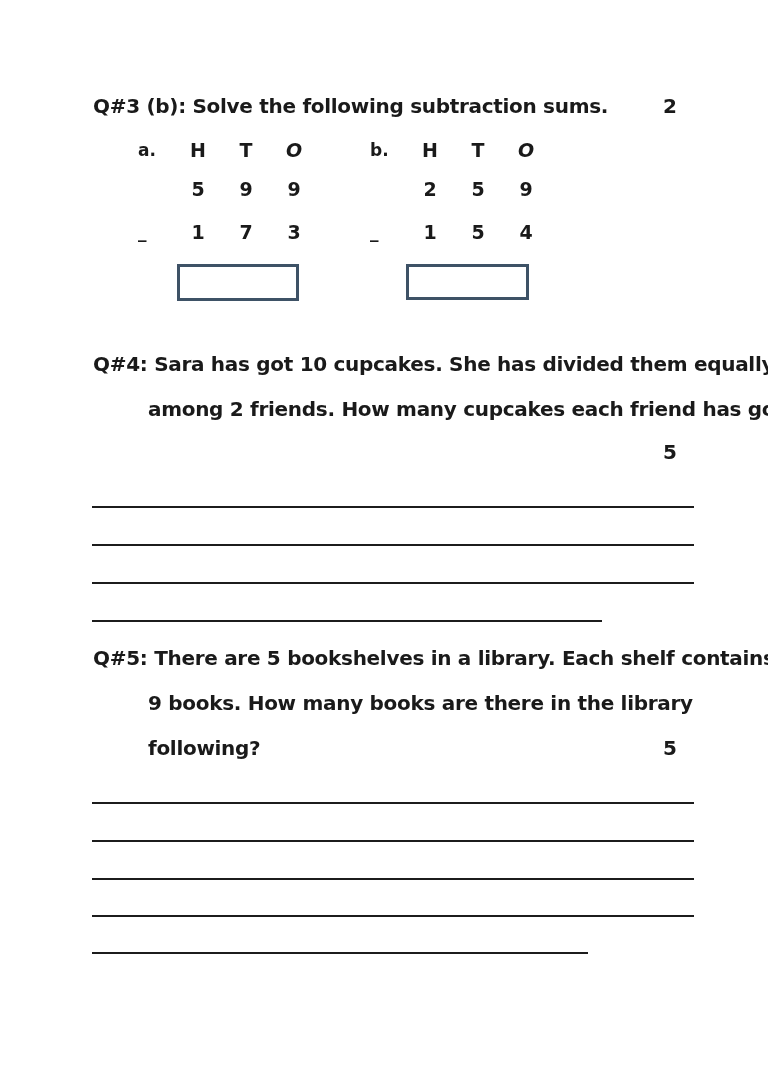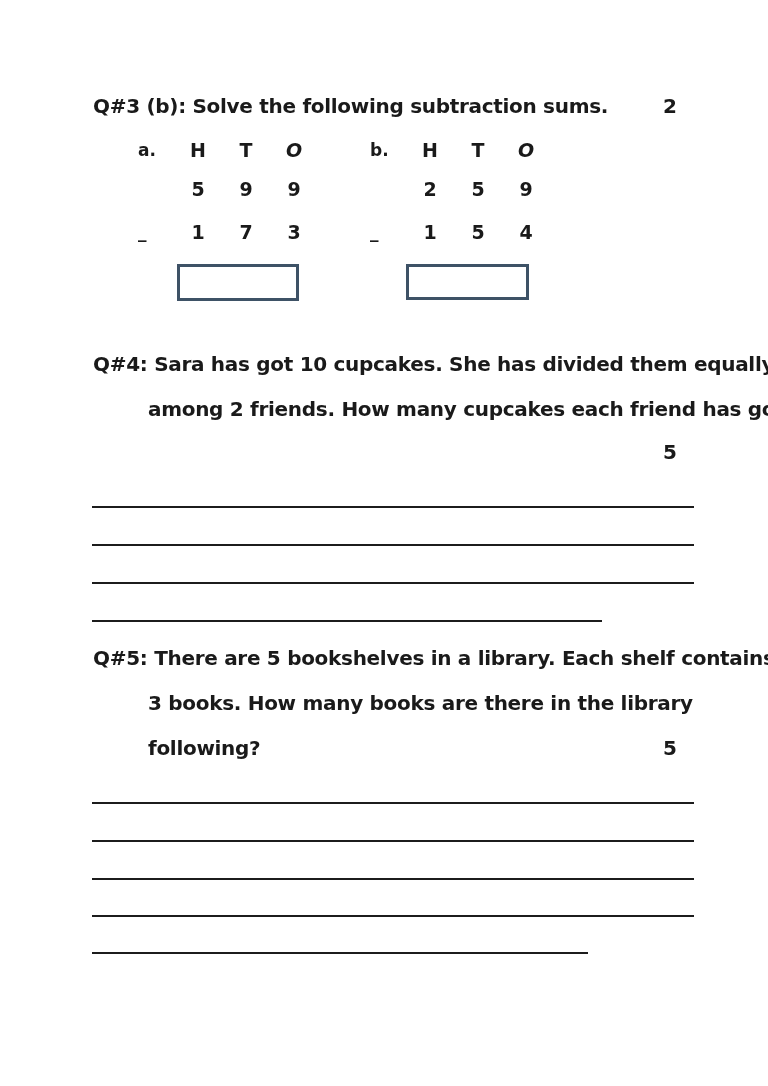--- a/index.html
+++ b/index.html
@@ -85,21 +85,21 @@
   <div class="abs q-text" style="left:93px; top:352px;">Q#4: Sara has got 10 cupcakes. She has divided them equally</div>
   <div class="abs q-text" style="left:148px; top:397px;">among 2 friends. How many cupcakes each friend has got?</div>
   <div class="abs marks" style="left:93px; top:440px; width:584px; text-align:right;">5</div>
 
   <div class="wline" style="left:92px; top:506px; width:602px;"></div>
   <div class="wline" style="left:92px; top:544px; width:602px;"></div>
   <div class="wline" style="left:92px; top:582px; width:602px;"></div>
   <div class="wline" style="left:92px; top:620px; width:510px;"></div>
 
   <div class="abs q-text" style="left:93px; top:646px;">Q#5: There are 5 bookshelves in a library. Each shelf contains</div>
-  <div class="abs q-text" style="left:148px; top:691px;">3 books. How many books are there in the library</div>
+  <div class="abs q-text" style="left:148px; top:691px;">9 books. How many books are there in the library</div>
   <div class="abs spread" style="left:148px; top:736px; width:529px;">
     <span class="q-text">following?</span>
     <span class="marks">5</span>
   </div>
 
   <div class="wline" style="left:92px; top:802px; width:602px;"></div>
   <div class="wline" style="left:92px; top:840px; width:602px;"></div>
   <div class="wline" style="left:92px; top:878px; width:602px;"></div>
   <div class="wline" style="left:92px; top:915px; width:602px;"></div>
   <div class="wline" style="left:92px; top:952px; width:496px;"></div>

